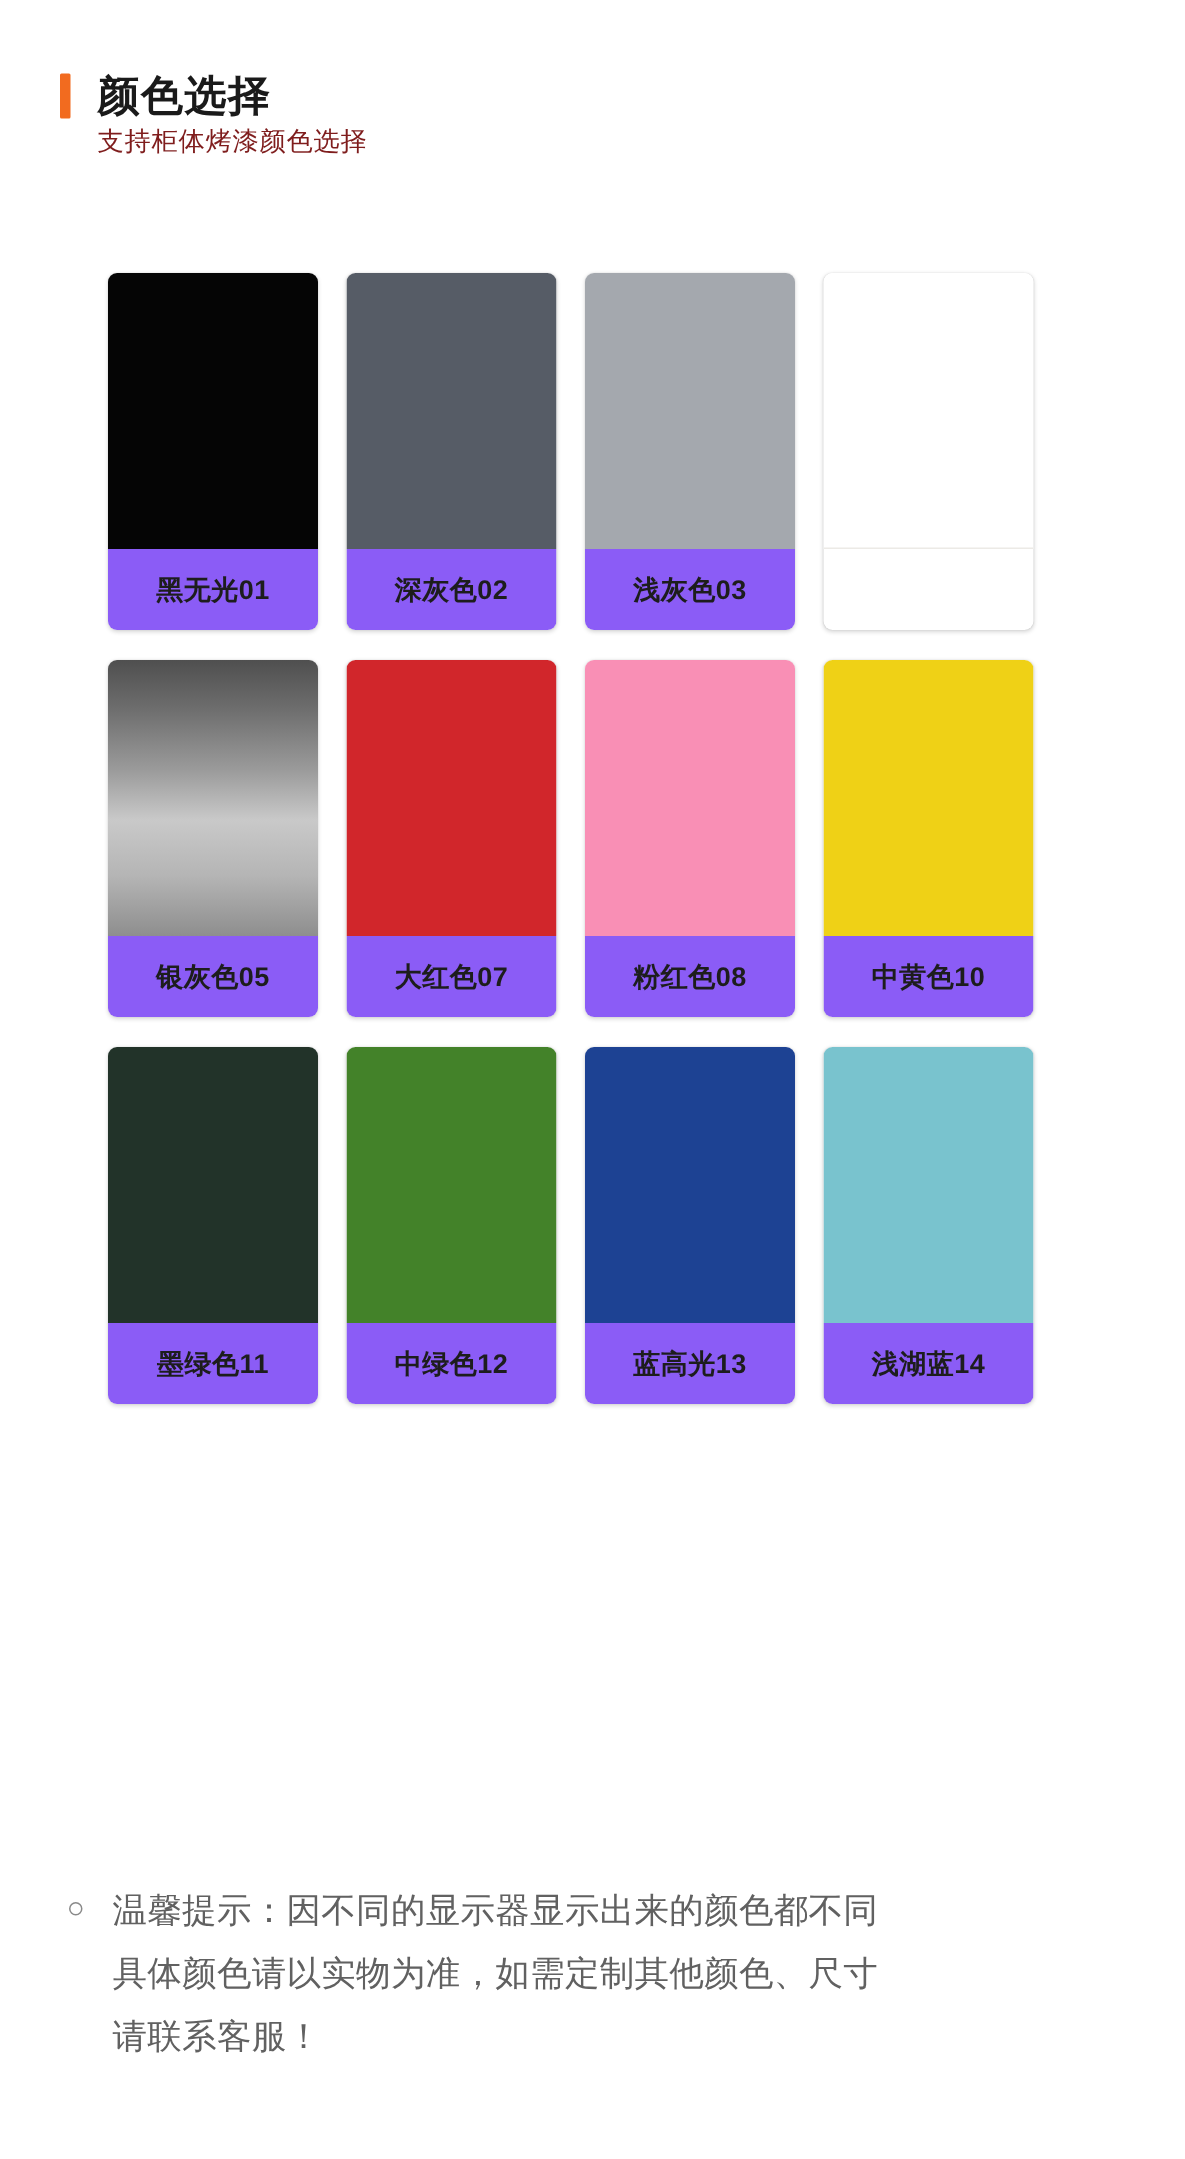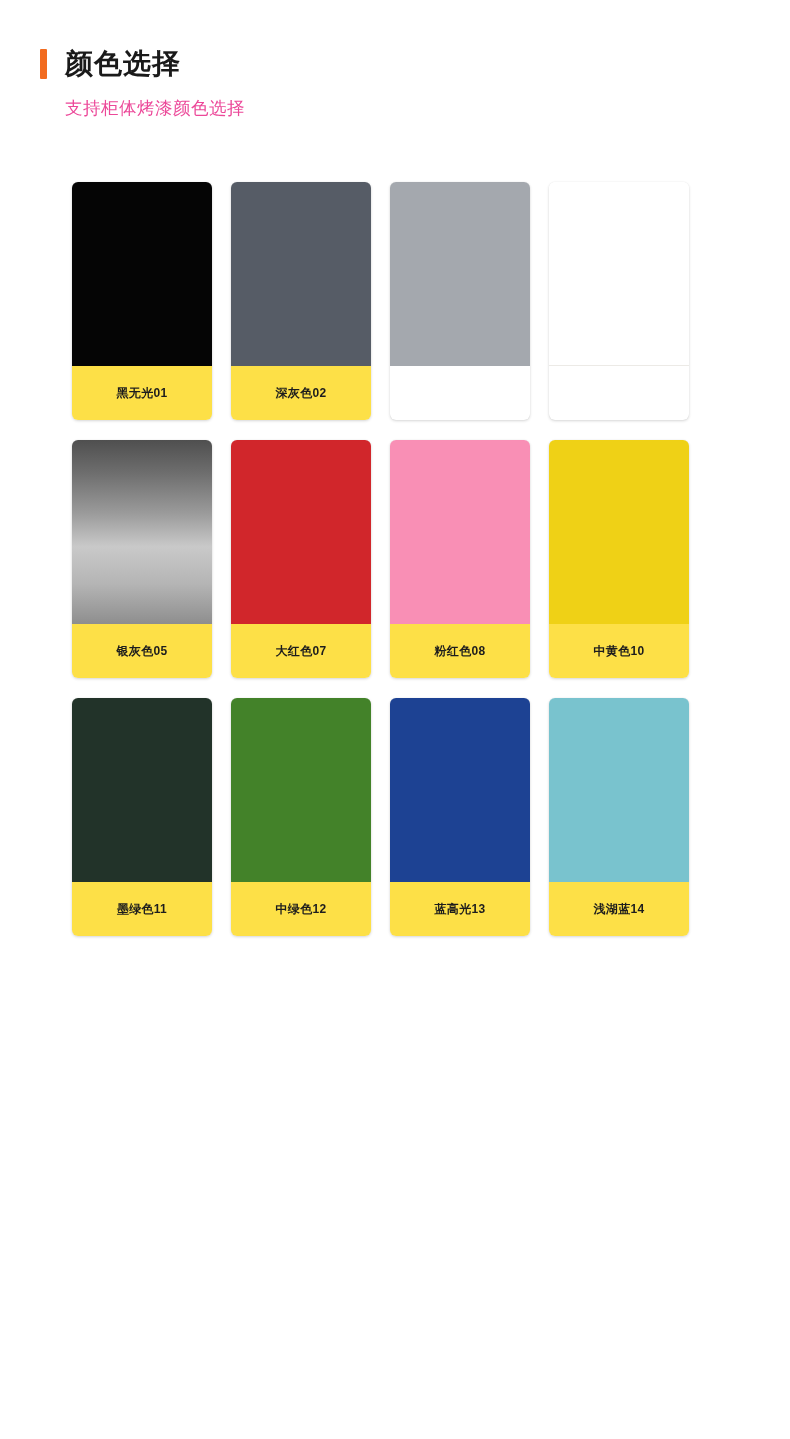--- a/index.html
+++ b/index.html
@@ -49,25 +49,24 @@
     margin-left: 18px;
     font-size: 28px;
     font-weight: bold;
     letter-spacing: 1px;
     color: #1a1a1a;
     line-height: 32px;
     white-space: nowrap;
   }
 
   .page-subtitle {
-    margin-top: 14px;
     margin-left: 25px;
     font-size: 17.5px;
     font-weight: normal;
-    color: #ec4899;
+    color: #7f1d1d;
     letter-spacing: 0.5px;
     line-height: 24px;
     white-space: nowrap;
   }
 
   
   .swatch-grid {
     position: absolute;
     left: 72px;
     top: 182px;
@@ -97,26 +96,26 @@
 
   .swatch-card.is-white .swatch-color {
     border-bottom: 1px solid #eceae6;
   }
 
   .swatch-label {
     flex: 1 1 auto;
     display: flex;
     align-items: center;
     justify-content: center;
-    font-size: 12px;
+    font-size: 18px;
     font-weight: bold;
     color: #1d1d1d;
     letter-spacing: 0.3px;
     white-space: nowrap;
-    background: #fde047;
+    background: #8b5cf6;
   }
 
   
   .footer-note {
     position: absolute;
     left: 40px;
     top: 1252px;
     width: 710px;
     display: flex;
     align-items: flex-start;
@@ -160,20 +159,21 @@
       <div class="swatch-card">
         <div class="swatch-color" style="background: rgb(5, 5, 5);"></div>
         <div class="swatch-label">黑无光01</div>
       </div>
       <div class="swatch-card">
         <div class="swatch-color" style="background: rgb(86, 92, 102);"></div>
         <div class="swatch-label">深灰色02</div>
       </div>
       <div class="swatch-card">
         <div class="swatch-color" style="background: rgb(164, 168, 174);"></div>
+        <div class="swatch-label">浅灰色03</div>
       </div>
       <div class="swatch-card is-white">
         <div class="swatch-color" style="background: rgb(255, 255, 255);"></div>
       </div>
       <div class="swatch-card">
         <div class="swatch-color" style="background: linear-gradient(rgb(79, 79, 79) 0%, rgb(110, 110, 110) 18%, rgb(155, 155, 155) 40%, rgb(201, 201, 201) 58%, rgb(181, 181, 181) 78%, rgb(142, 142, 142) 100%);"></div>
         <div class="swatch-label">银灰色05</div>
       </div>
       <div class="swatch-card">
         <div class="swatch-color" style="background: rgb(209, 38, 43);"></div>
@@ -198,14 +198,22 @@
       <div class="swatch-card">
         <div class="swatch-color" style="background: rgb(29, 66, 147);"></div>
         <div class="swatch-label">蓝高光13</div>
       </div>
       <div class="swatch-card">
         <div class="swatch-color" style="background: rgb(121, 195, 206);"></div>
         <div class="swatch-label">浅湖蓝14</div>
       </div>
     </div>
 
+  <div class="footer-note">
+    <span class="note-bullet"></span>
+    <div class="note-text">
+        <span class="note-line">温馨提示：因不同的显示器显示出来的颜色都不同</span>
+        <span class="note-line">具体颜色请以实物为准，如需定制其他颜色、尺寸</span>
+        <span class="note-line">请联系客服！</span>
+      </div>
+  </div>
 
 </div>
 
 </body></html>

